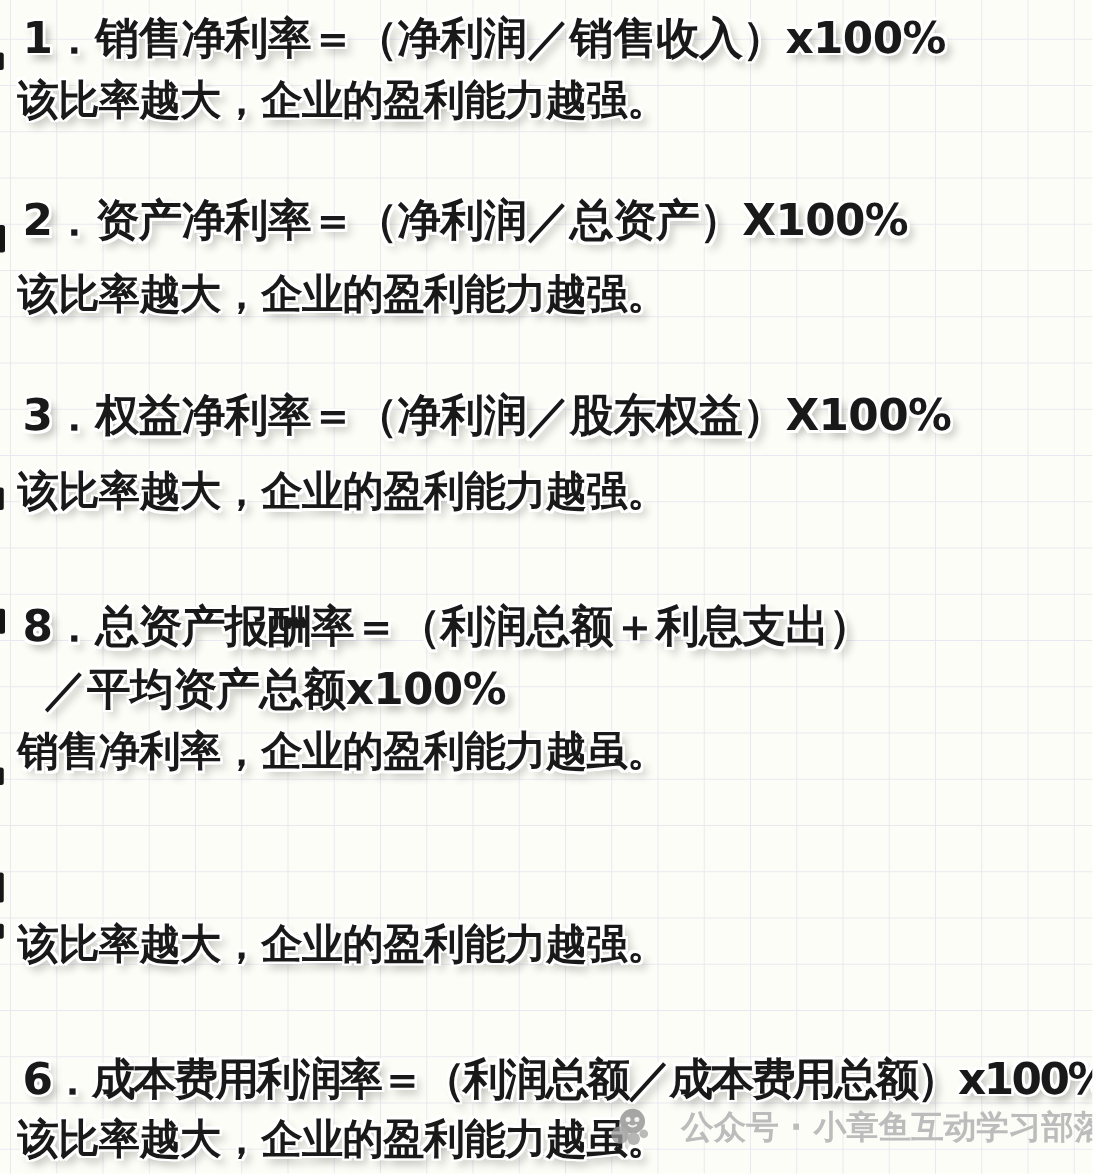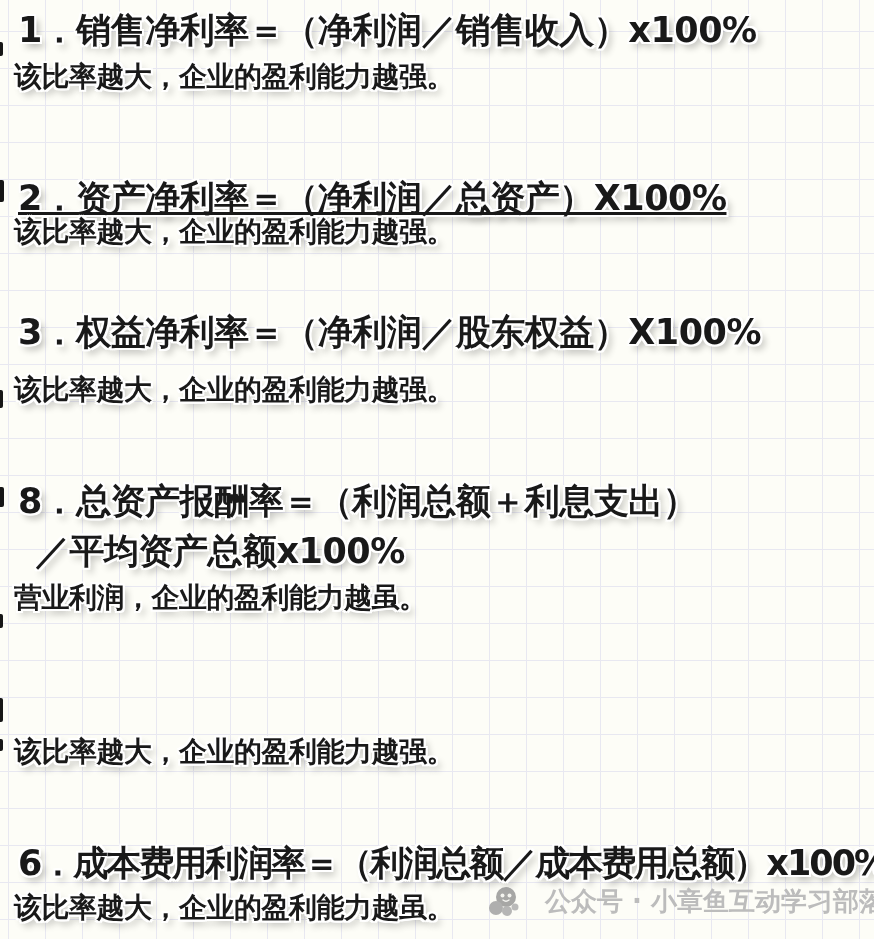--- a/index.html
+++ b/index.html
@@ -23,24 +23,24 @@
     font-weight:bold;
     letter-spacing:-0.5px;
     text-shadow:
       -2px -2px 0 #ffffff, 2px -2px 0 #ffffff,
       -2px 2px 0 #ffffff, 2px 2px 0 #ffffff,
       0 -2px 0 #ffffff, 0 2px 0 #ffffff,
       -2px 0 0 #ffffff, 2px 0 0 #ffffff,
       4px 5px 7px rgba(0,0,0,0.30);
   }
   .title{font-size:35px;}
-  .desc{font-size:28px; left:14px;}
+  .desc{font-size:33px; left:14px;}
   .tight{letter-spacing:-2px;}
   .l1{top:7px;}   .l2{top:58px;}
-  .l3{top:175px;text-decoration:underline;} .l4{top:213px;}
+  .l3{top:153px;} .l4{top:213px;}
   .l5{top:309px;text-align:center;} .l6{top:371px;}
   .l7{top:478px;} .l8{top:528px;margin-left:17px;} .l9{top:579px;}
   .l10{top:687px;} .l11{top:733px;}
   .l12{top:840px;} .l13{top:889px;}
 
   
   .edge-mark{position:absolute;left:0;background:#161616;border-radius:0 2px 2px 0;filter:blur(0.4px);}
   .em1{top:42px;width:3px;height:14px;}
   .em2{top:180px;width:4px;height:22px;}
   .em3{top:390px;width:3px;height:18px;}
@@ -69,21 +69,21 @@
   <div class="line desc  l2">该比率越大，企业的盈利能力越强。</div>
 
   <div class="line title l3">2．资产净利率＝（净利润／总资产）X100%</div>
   <div class="line desc  l4">该比率越大，企业的盈利能力越强。</div>
 
   <div class="line title l5">3．权益净利率＝（净利润／股东权益）X100%</div>
   <div class="line desc  l6">该比率越大，企业的盈利能力越强。</div>
 
   <div class="line title l7">8．总资产报酬率＝（利润总额＋利息支出）</div>
   <div class="line title l8">／平均资产总额x100%</div>
-  <div class="line desc  l9">营业利润，企业的盈利能力越虽。</div>
+  <div class="line desc  l9">销售净利率，企业的盈利能力越虽。</div>
 
   <div class="line desc  l11">该比率越大，企业的盈利能力越强。</div>
 
   <div class="line title tight l12">6．成本费用利润率＝（利润总额／成本费用总额）x100%</div>
   <div class="line desc  l13">该比率越大，企业的盈利能力越虽。</div>
 
   <div class="edge-mark em1"></div>
   <div class="edge-mark em2"></div>
   <div class="edge-mark em3"></div>
   <div class="edge-mark em4"></div>

